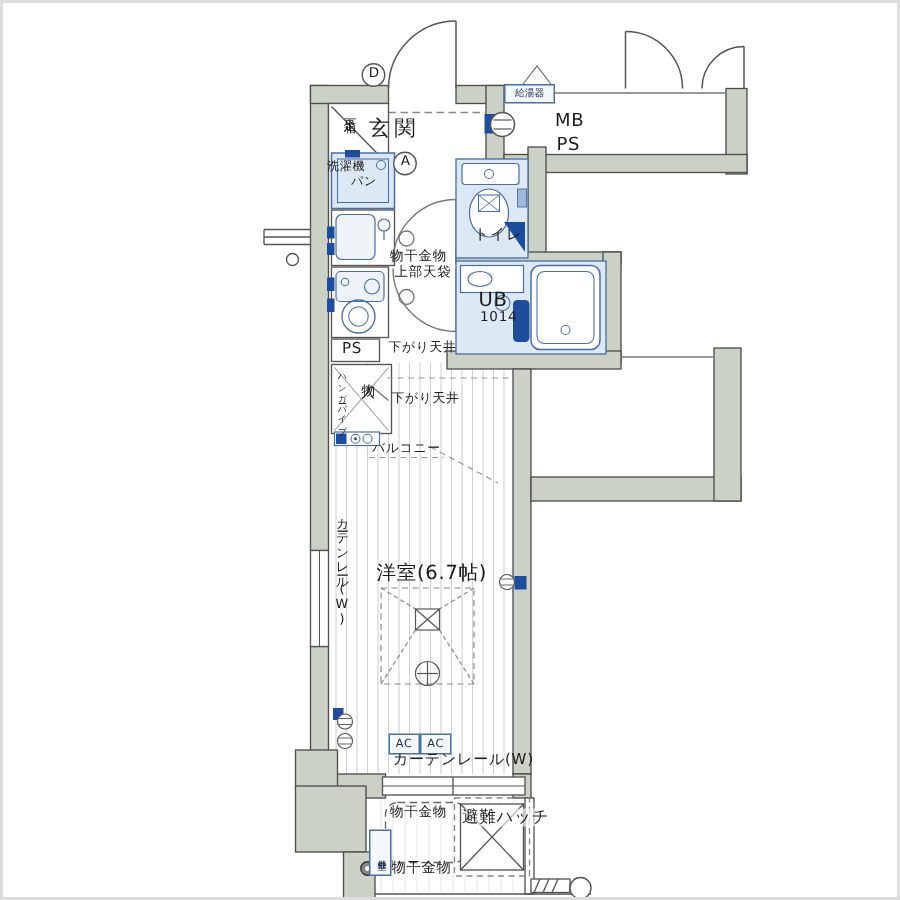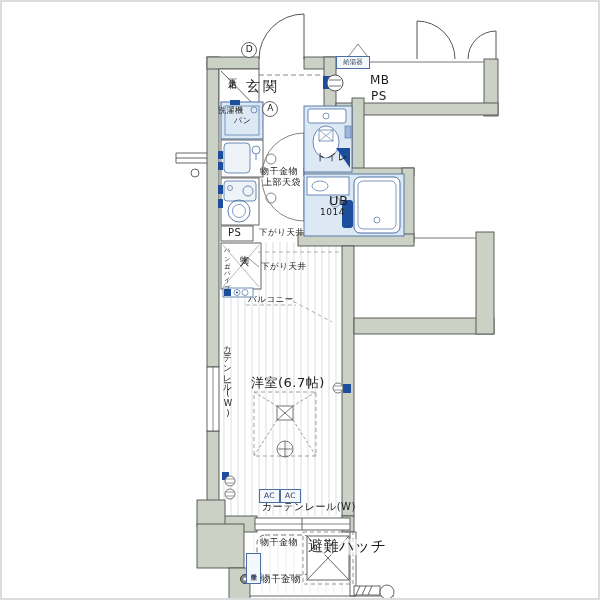--- a/index.html
+++ b/index.html
@@ -276,35 +276,35 @@
 <div class="lbl" style="left:369px;top:88px;font-size:12px">PS</div>
 
 <div class="lbl" style="left:216px;top:105px;font-size:8px">洗濯機</div>
 <div class="lbl" style="left:232px;top:115px;font-size:8px">パン</div>
 
 <div class="lbl" style="left:314px;top:150px;font-size:10px">トイレ</div>
 
 <div class="lbl" style="left:258px;top:165px;font-size:9px">物干金物</div>
 <div class="lbl" style="left:261px;top:176px;font-size:9px">上部天袋</div>
 
-<div class="lbl" style="left:327px;top:192px;font-size:13px">UB</div>
+<div class="lbl" style="left:317px;top:192px;font-size:13px">UB</div>
 <div class="lbl" style="left:318px;top:206px;font-size:9px">1014</div>
 
 <div class="lbl" style="left:226px;top:226px;font-size:10px">PS</div>
 <div class="lbl" style="left:257px;top:226px;font-size:8.5px">下がり天井</div>
 <div class="lbl v" style="left:237px;top:246px;font-size:9px">物入</div>
 <div class="lbl v" style="left:222px;top:243px;font-size:6px;letter-spacing:0">ハンガーパイプ</div>
 <div class="lbl" style="left:259px;top:260px;font-size:8.5px">下がり天井</div>
 <div class="lbl" style="left:246px;top:293px;font-size:8.5px">バルコニー</div>
 
 <div class="lbl" style="left:249px;top:374px;font-size:13px">洋室(6.7帖)</div>
 <div class="lbl v" style="left:221px;top:338px;font-size:8.5px;letter-spacing:0">カーテンレール(W)</div>
 
 <div class="lbl boxed" style="left:257px;top:487px;width:19px;height:12px;font-size:7.5px">AC</div>
 <div class="lbl boxed" style="left:278px;top:487px;width:19px;height:12px;font-size:7.5px">AC</div>
 <div class="lbl" style="left:260px;top:500px;font-size:10px">カーテンレール(W)</div>
 
 <div class="lbl" style="left:258px;top:536px;font-size:9px">物干金物</div>
-<div class="lbl" style="left:306px;top:537px;font-size:15px;background:rgba(255,255,255,.6)">避難ハッチ</div>
+<div class="lbl" style="left:306px;top:537px;font-size:11px;background:rgba(255,255,255,.6)">避難ハッチ</div>
 <div class="lbl v boxed" style="left:244px;top:551px;width:13px;height:29px;font-size:6px;letter-spacing:0">室外機</div>
 <div class="lbl" style="left:259px;top:572px;font-size:9.5px">物干金物</div>
 
 </div>
 
 </body></html>

